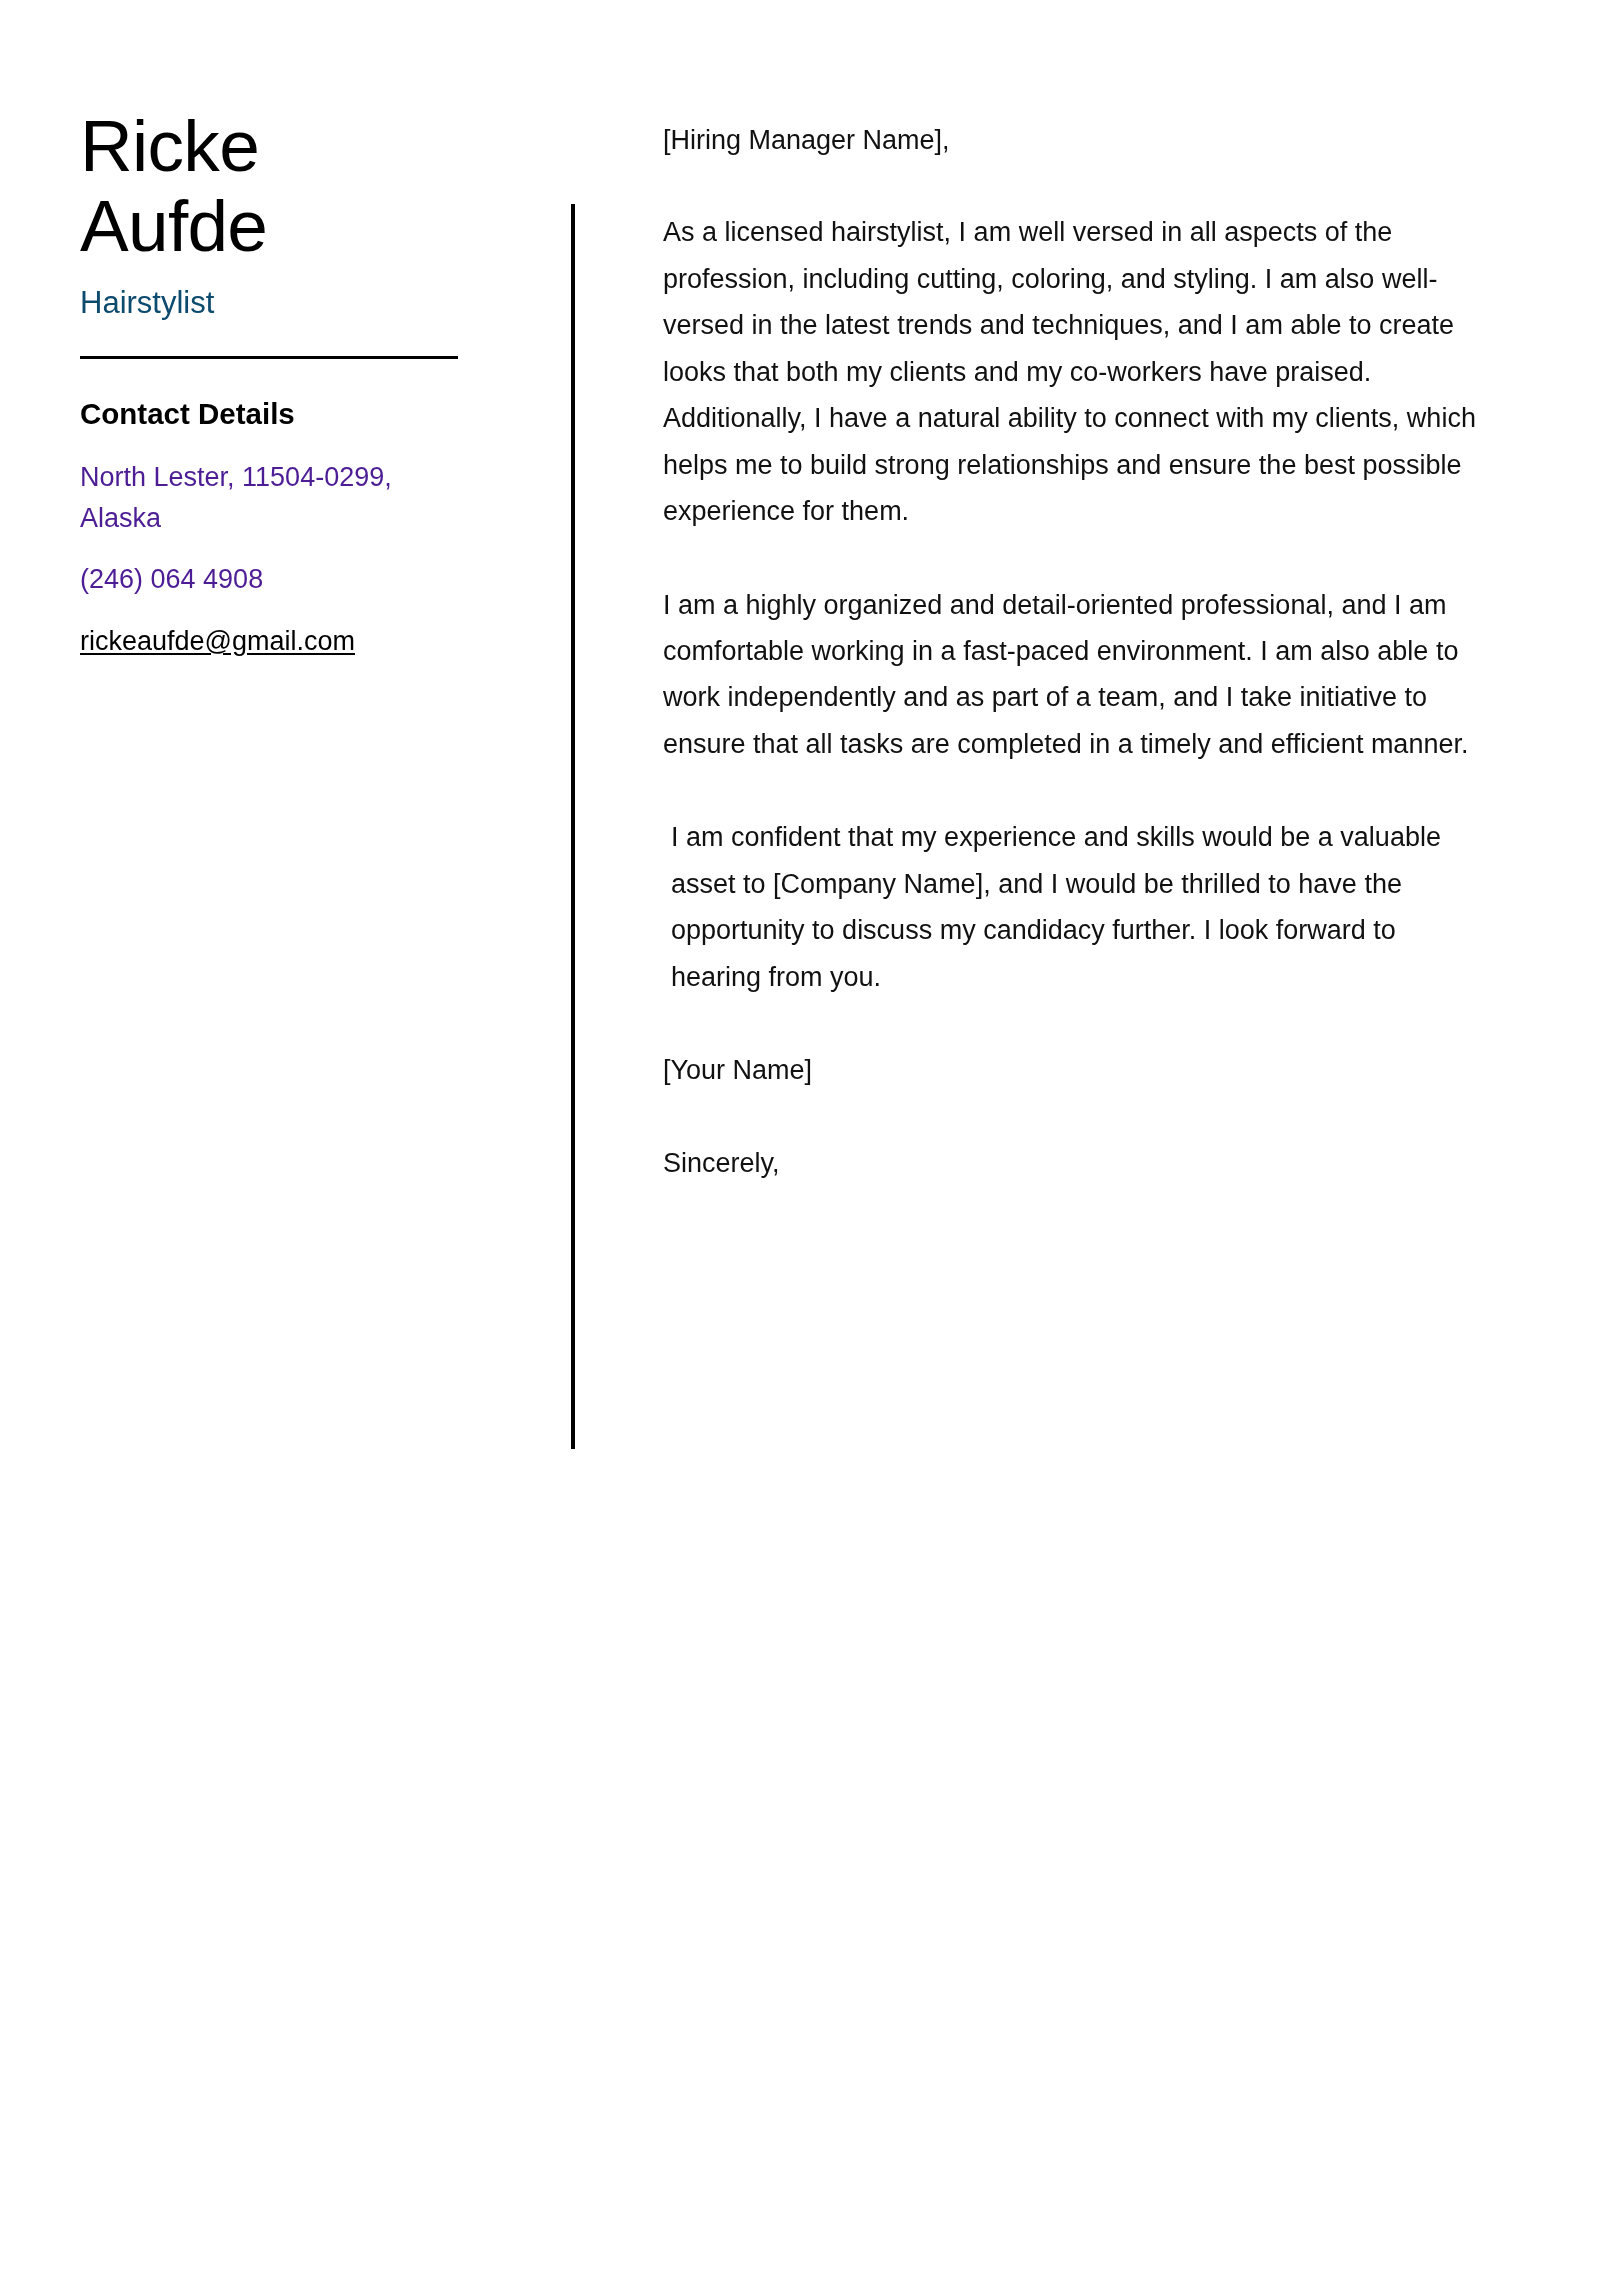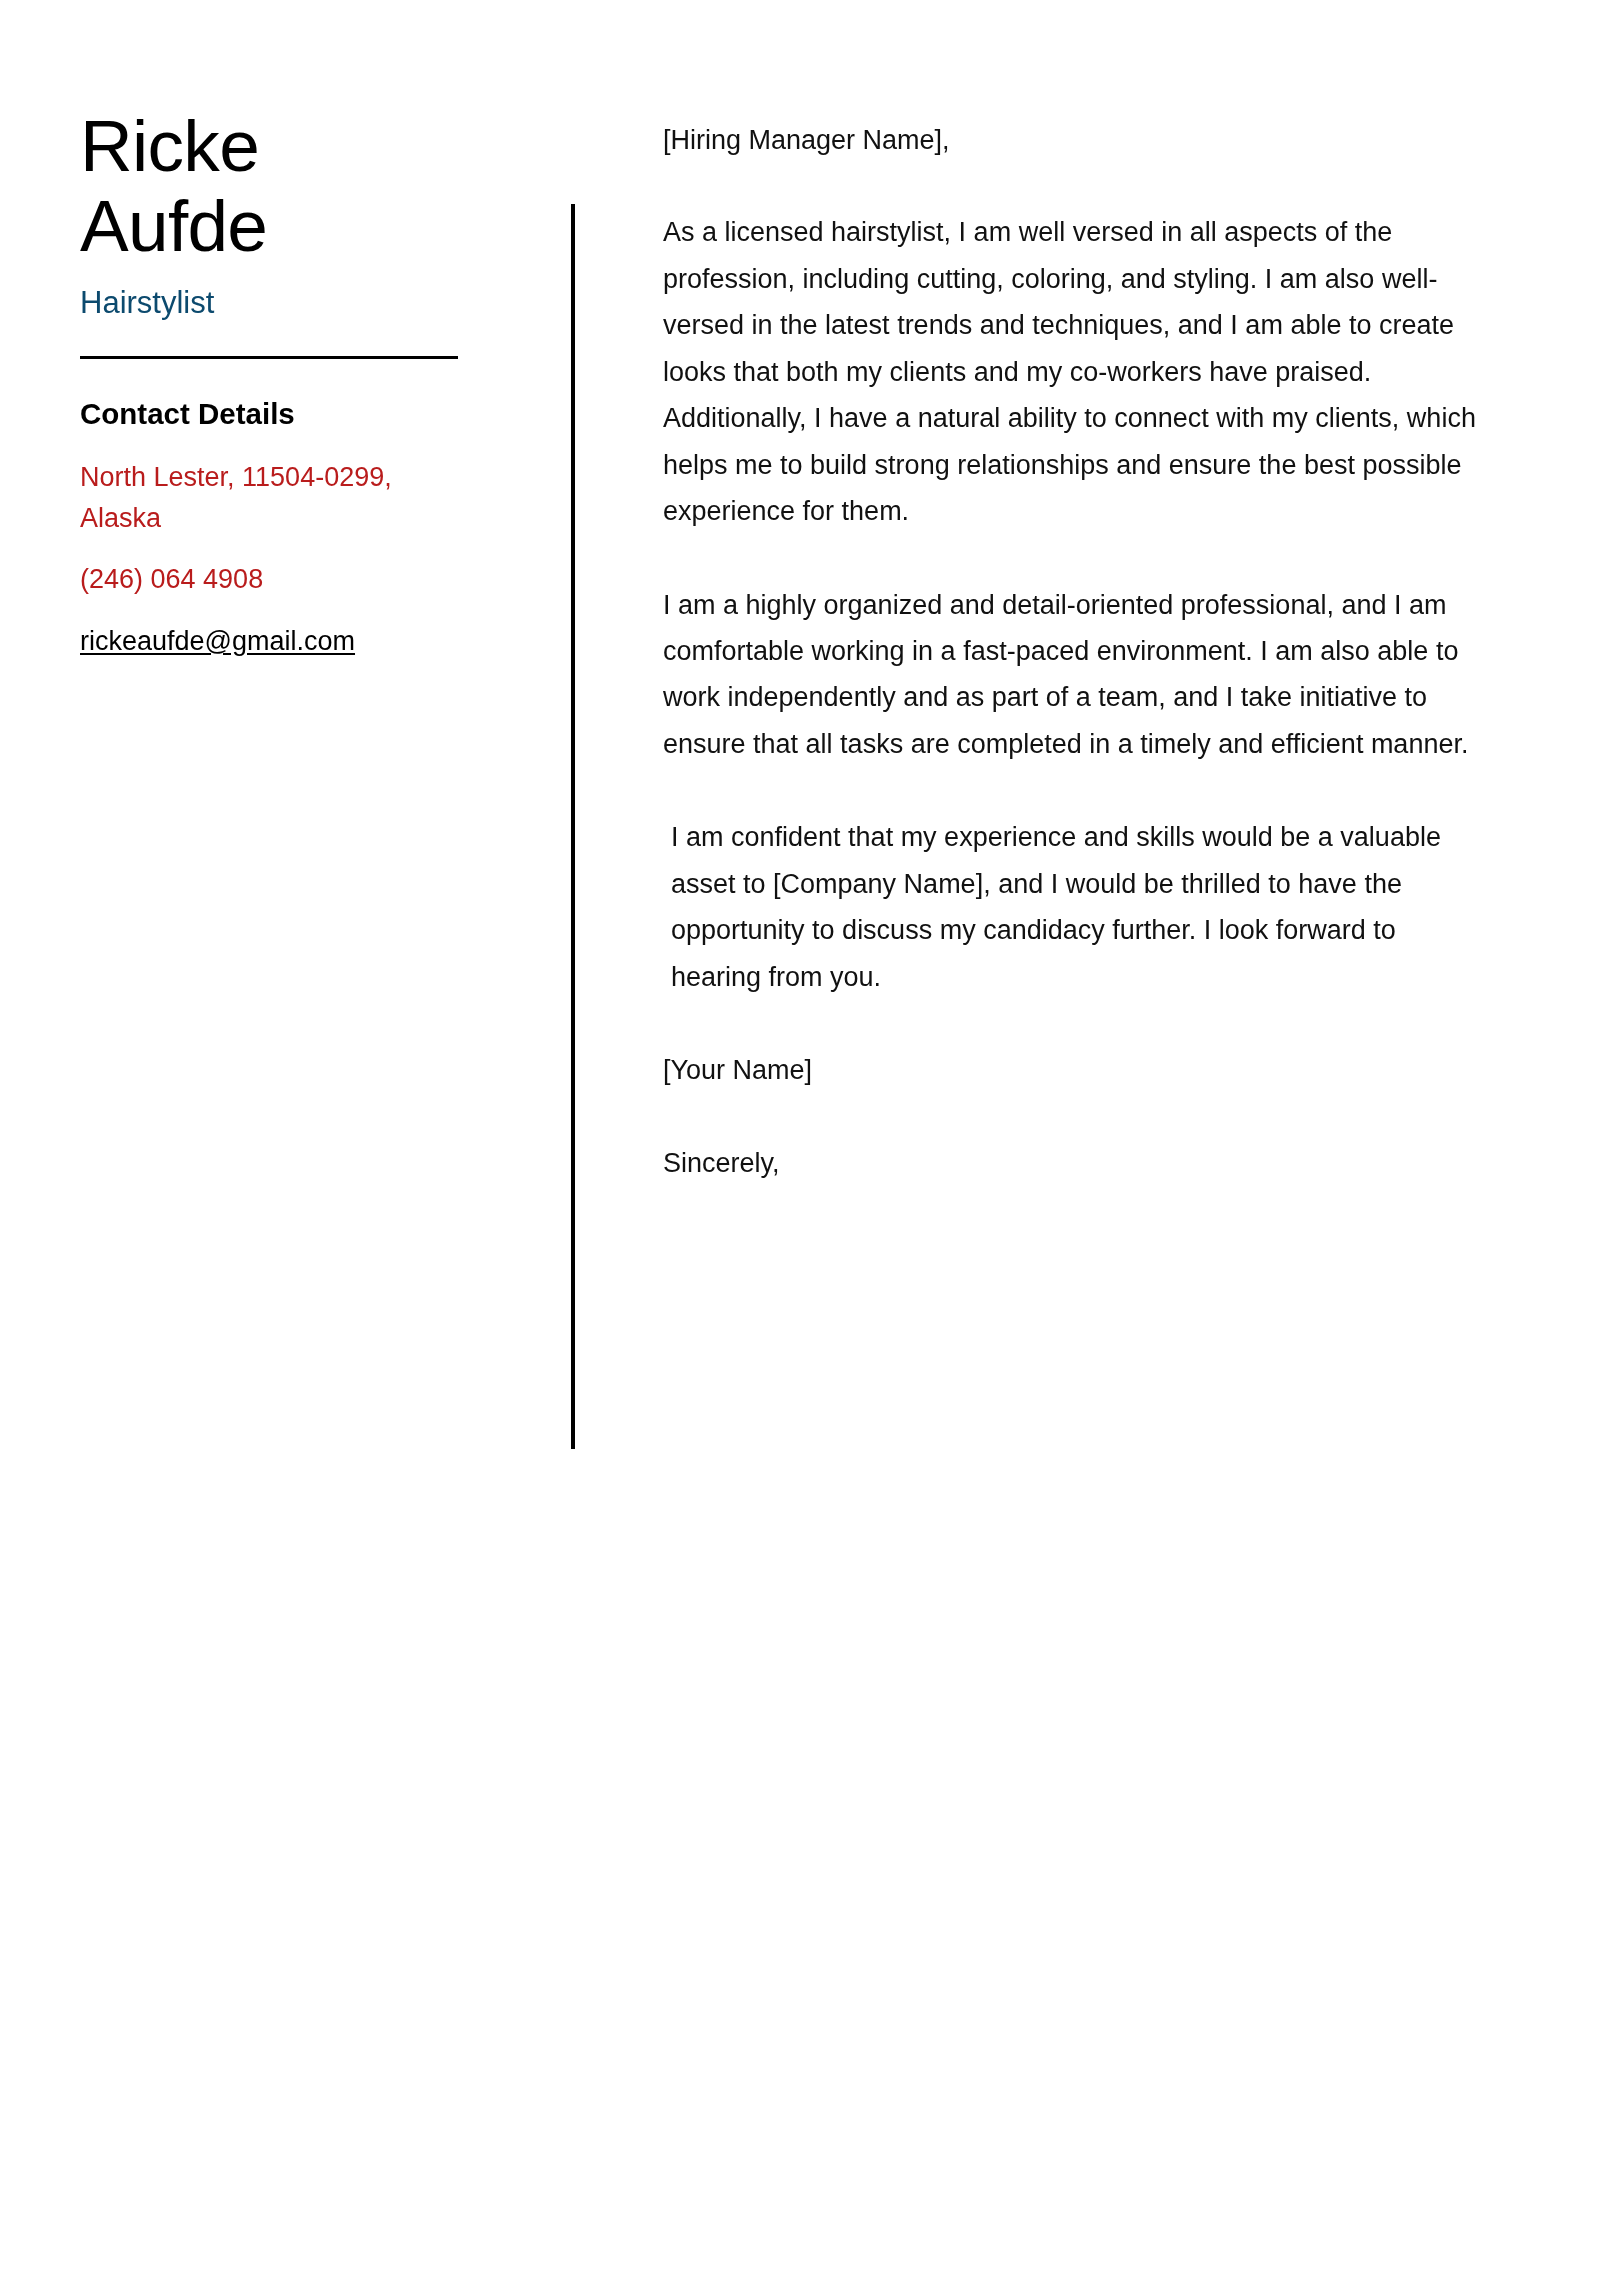--- a/index.html
+++ b/index.html
@@ -63,21 +63,21 @@
     line-height: 1.2;
     color: #000000;
   }
   .contact-list {
     margin-top: 26px;
   }
   .contact-item {
     font-size: 27px;
     font-weight: 400;
     line-height: 1.50;
-    color: #b91c1c;
+    color: #4c1d95;
     margin-bottom: 21px;
     max-width: 393px;
   }
   .contact-item.email {
     text-decoration: underline;
     text-underline-offset: 2.6px;
     color: #000000;
     display: inline-block;
     margin-bottom: 0;
   }

